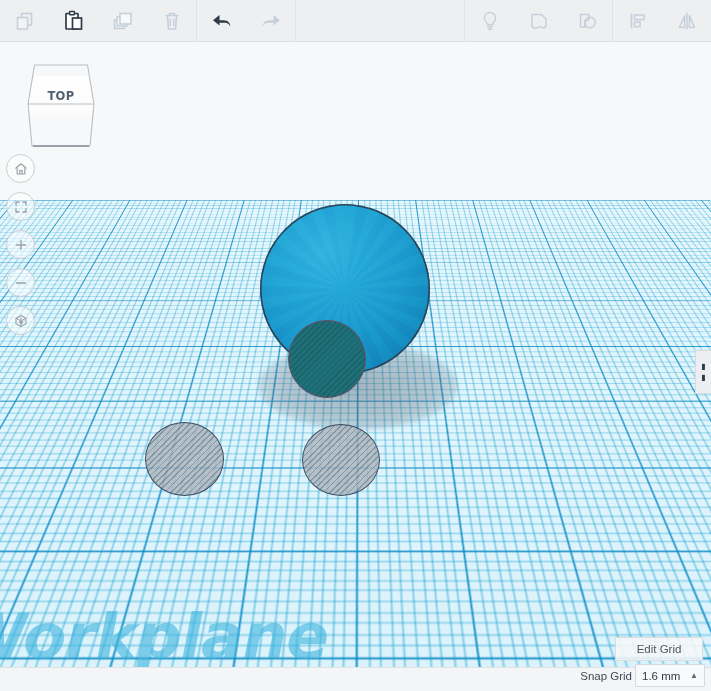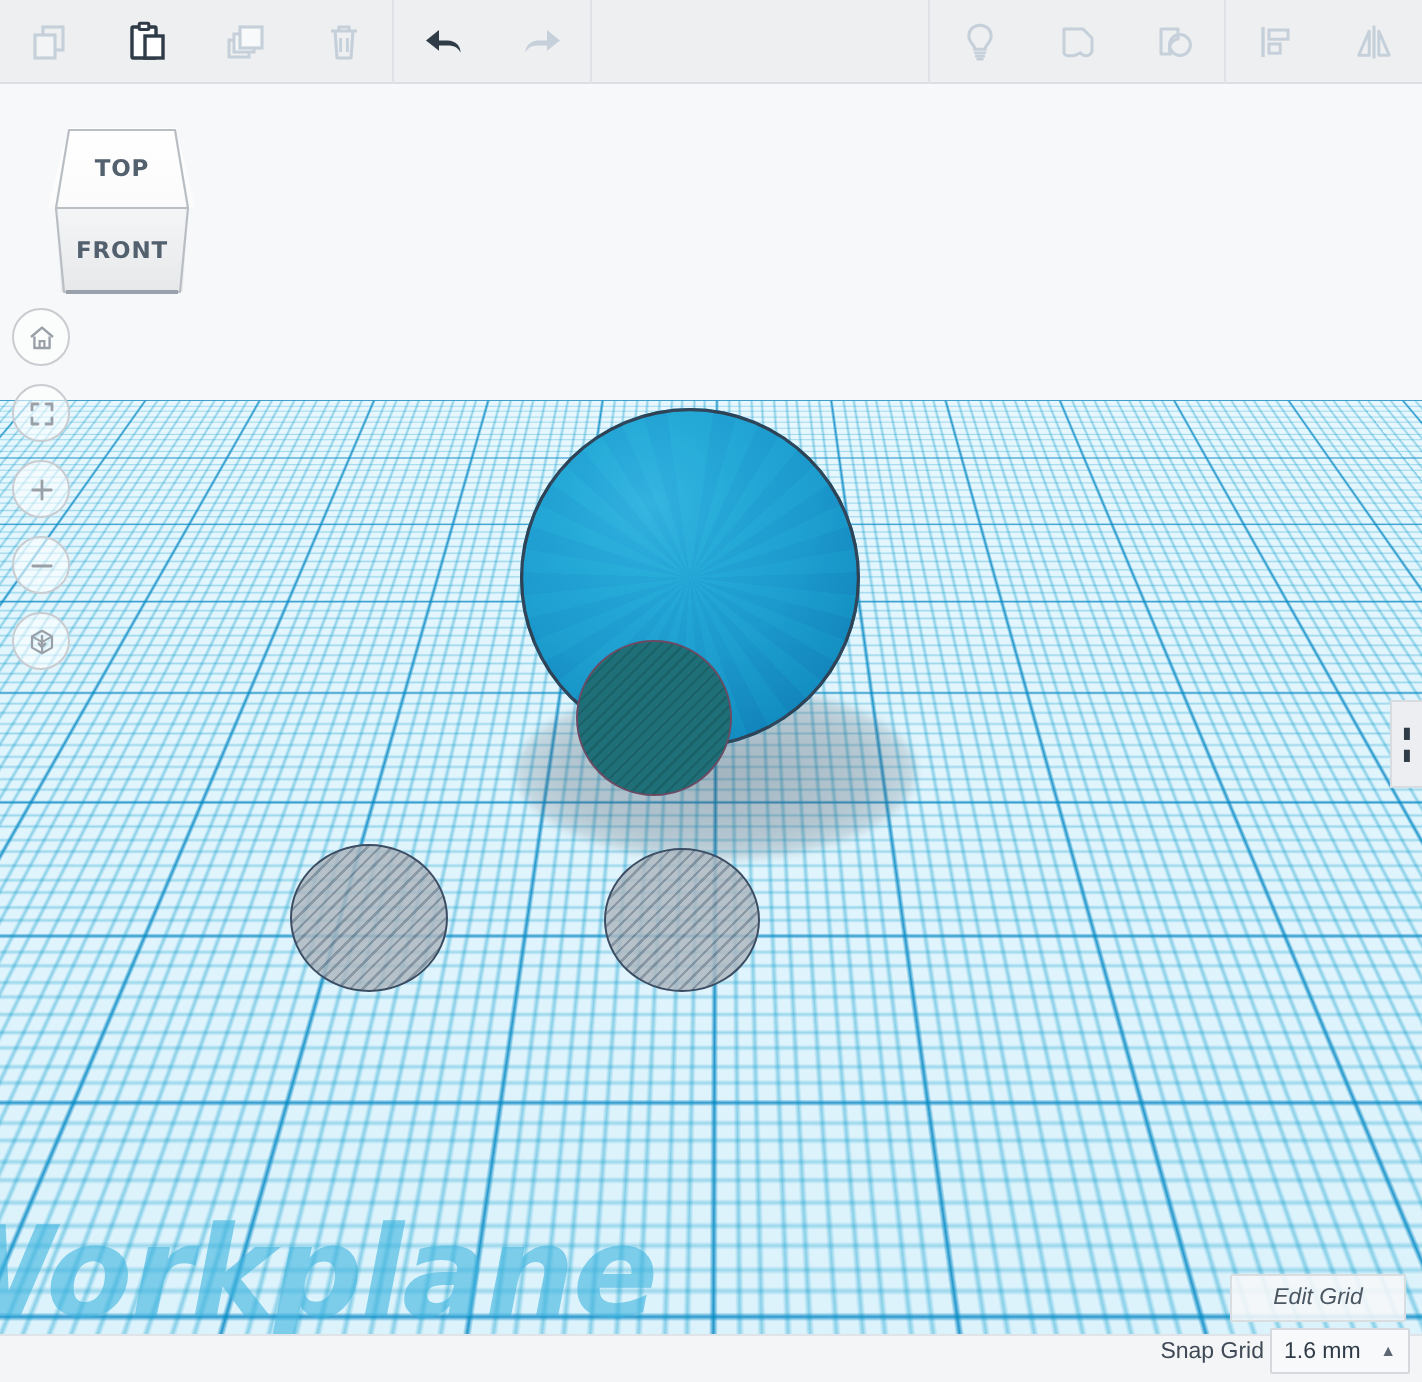--- a/index.html
+++ b/index.html
@@ -173,21 +173,21 @@
     position: absolute;
     display: flex; align-items: center; justify-content: center;
     font-family: "DejaVu Sans", sans-serif;
     font-size: 11.5px;
     font-weight: 700;
     letter-spacing: 0.4px;
     color: #53616f;
     user-select: none;
   }
   .vc-top {
-    left: 0; top: 0; width: 74px; height: 40px;
+    left: 0; top: 12px; width: 74px; height: 40px;
     background: linear-gradient(to bottom, #ffffff, #fbfbfc);
     clip-path: polygon(14% 0%, 86% 0%, 100% 100%, 0% 100%);
     border: 0;
     text-align: right;
   }
   .vc-front {
     left: 4px; top: 40px; width: 66px; height: 42px;
     background: linear-gradient(to bottom, #f4f5f6, #e7e8ea);
     clip-path: polygon(0% 0%, 100% 0%, 96% 100%, 4% 100%);
   }
@@ -237,21 +237,20 @@
     left: 615px; top: 595px;
     width: 88px; height: 24px;
     background: rgba(246,247,248,0.88);
     border: 1px solid rgba(214,217,221,0.9);
     box-sizing: border-box;
     display: flex; align-items: center; justify-content: center;
     font-size: 11.5px;
     color: #4b5763;
     cursor: pointer;
     border-radius: 1px;
-    font-style: italic;
   }
   .bottombar {
     position: absolute;
     left: 0; bottom: 0;
     width: 711px; height: 24px;
     background: #f4f5f6;
     border-top: 1px solid #e0e3e7;
     box-sizing: border-box;
   }
   .snap-label {
@@ -398,23 +397,20 @@
     </div>
 
     <div class="sphere-hole"></div>
 
     <div class="hole-disc hole-a"></div>
     <div class="hole-disc hole-b"></div>
 
     <div class="viewcube">
       <div class="vc-face vc-top">
         <span>TOP</span>
-      </div>
-      <div class="vc-face vc-front">
-        <span>FRONT</span>
       </div>
       <svg class="vc-outline" viewBox="0 0 74 84">
         <path d="M10.5 1 H63.5 L70 40 L66 82 H8 L4 40 Z" fill="none" stroke="#b9bec5" stroke-width="1.1" stroke-linejoin="round"></path>
         <path d="M4 40 H70" fill="none" stroke="#b9bec5" stroke-width="1.1"></path>
         <path d="M9 82 H65" fill="none" stroke="#9aa1aa" stroke-width="2"></path>
       </svg>
     </div>
 
     <div class="navtools">
       <div class="nav-btn">

